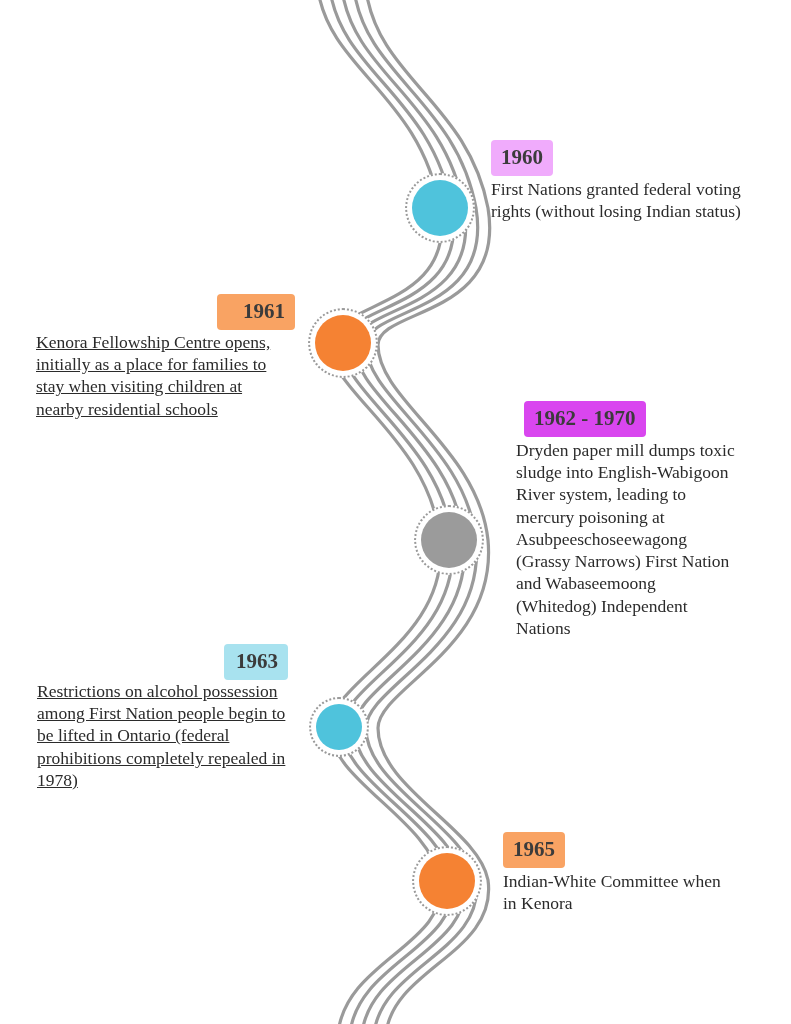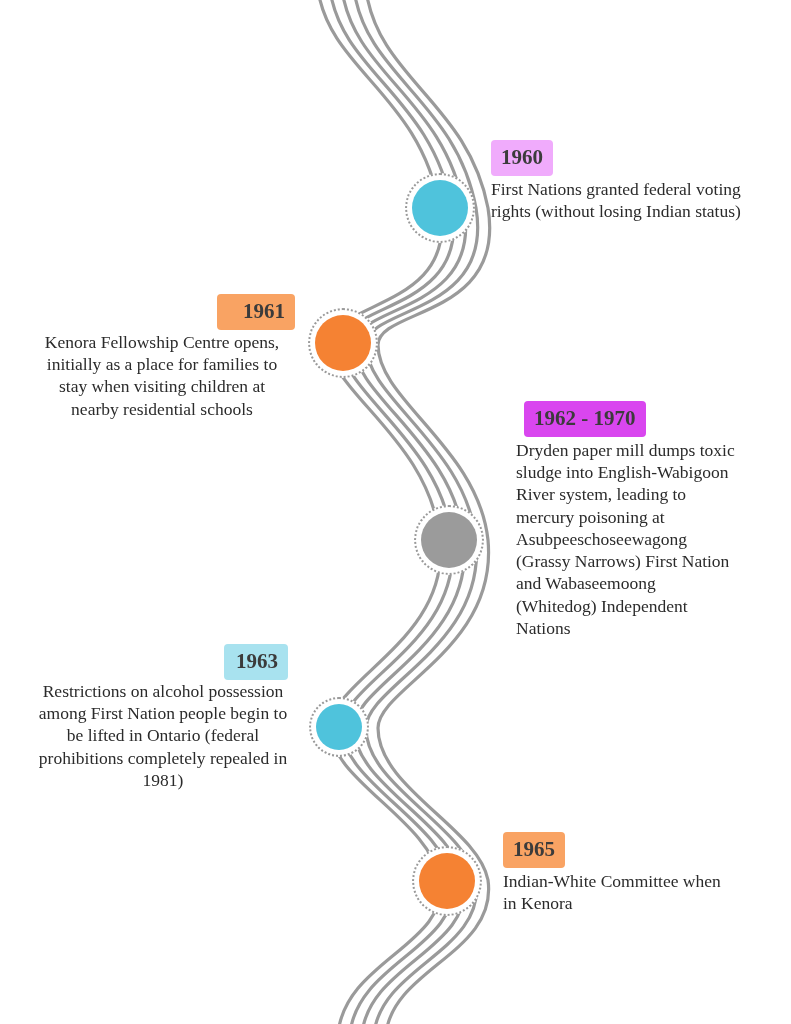--- a/index.html
+++ b/index.html
@@ -58,21 +58,21 @@
     white-space: nowrap;
     z-index: 4;
   }
   .entry-text {
     position: absolute;
     font-size: 17.5px;
     line-height: 1.27;
     color: #2b2b2b;
     z-index: 4;
   }
-  .align-right { text-align: center; }
+  .align-right { text-align: left; text-decoration: underline; }
   .align-left { text-align: left; }
 </style>
 </head>
 <body>
 
 <div id="timeline">
 
   <svg id="ribbon" viewBox="0 0 791 1024" preserveAspectRatio="none" aria-hidden="true">
     <g fill="none" stroke="#9a9a9a" stroke-width="3.2" stroke-linecap="butt">
 
@@ -117,21 +117,21 @@
   </div>
   <div class="year-tag" style="left:524px; top:401px; background:#d946ef;font-family:Liberation Serif, serif;">1962 - 1970</div>
   <div class="entry-text align-left" style="left:516px; top:439px; width:222px;">Dryden paper mill dumps toxic sludge into English-Wabigoon River system, leading to mercury poisoning at Asubpeeschoseewagong (Grassy Narrows) First Nation and Wabaseemoong (Whitedog) Independent Nations</div>
 
   <div class="node">
     <div class="node-dot" style="left:309px; top:697px; width:60px; height:60px; padding:5px;">
       <div class="inner" style="background:#4fc3dc;"></div>
     </div>
   </div>
   <div class="year-tag" style="left:224px; top:644px; background:#a8e2ef;padding-left:12px;">1963</div>
-  <div class="entry-text align-right" style="left:37px; top:680px; width:252px;">Restrictions on alcohol possession among First Nation people begin to be lifted in Ontario (federal prohibitions completely repealed in 1981)</div>
+  <div class="entry-text align-right" style="left:37px; top:680px; width:252px;">Restrictions on alcohol possession among First Nation people begin to be lifted in Ontario (federal prohibitions completely repealed in 1978)</div>
 
   <div class="node">
     <div class="node-dot" style="left:412px; top:846px; width:70px; height:70px; padding:5px;">
       <div class="inner" style="background:#f58233;"></div>
     </div>
   </div>
   <div class="year-tag" style="left:503px; top:832px; background:#f9a363;">1965</div>
   <div class="entry-text align-left" style="left:503px; top:870px; width:230px;">Indian-White Committee when in Kenora</div>
 
 </div>

